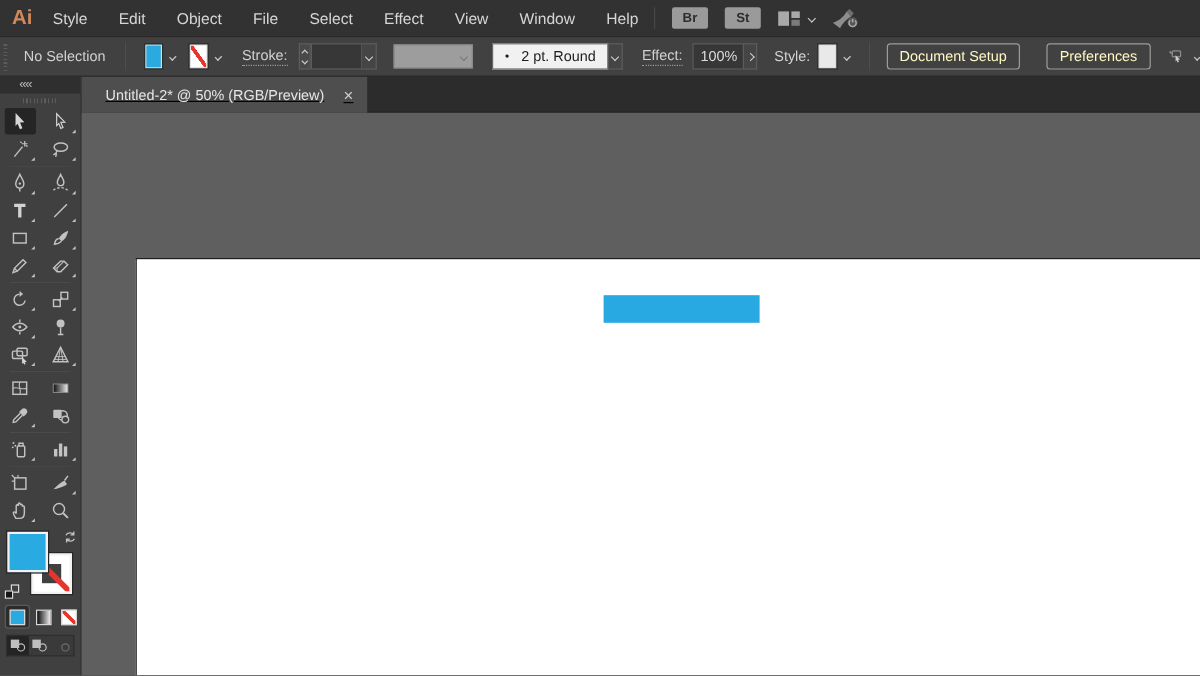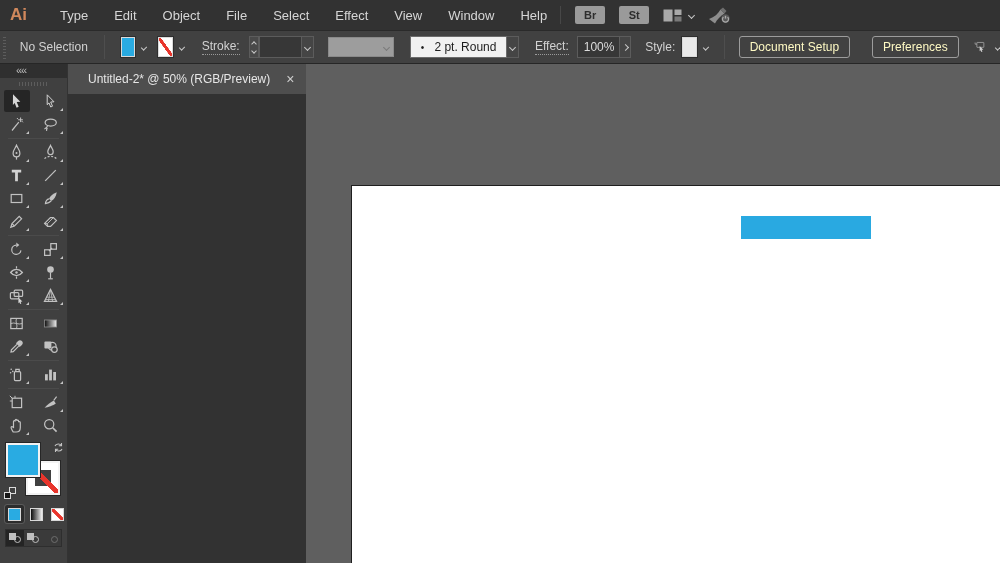--- a/index.html
+++ b/index.html
@@ -1,21 +1,21 @@
 <!DOCTYPE html>
 <html><head>
 <meta charset="utf-8">
 <style>
   html,body{margin:0;padding:0;width:1000px;height:563px;overflow:hidden;
     font-family:"Liberation Sans",sans-serif;background:#323232;-webkit-font-smoothing:antialiased;}
   *{box-sizing:border-box;}
 
   
   .menubar{height:30px;background:#323232;display:flex;align-items:center;color:#d6d6d6;font-size:13px;}
-  .ai-logo{color:#d1885c;font-weight:bold;font-size:17px;margin:0 20px 0 10px;letter-spacing:0;}
+  .ai-logo{color:#d1885c;font-weight:bold;font-size:17px;margin:0 4px 0 10px;letter-spacing:0;}
   .menu-item{padding:0 13px;cursor:default;}
   .menubar-right{margin-left:auto;display:flex;align-items:center;gap:14px;padding-right:370px;}
   .vsep{width:1px;height:18px;background:#474747;}
   .appicon{width:30px;height:18px;background:#9a9a9a;border-radius:2px;color:#2d2d2d;
     font-weight:bold;font-size:11px;display:flex;align-items:center;justify-content:center;}
   .chev{display:inline-block;width:5px;height:5px;border-right:1.5px solid #c9c9c9;border-bottom:1.5px solid #c9c9c9;transform:rotate(45deg);}
   .chev.up{transform:rotate(-135deg);}
   .chev.right{transform:rotate(-45deg);}
 
   
@@ -86,37 +86,37 @@
 
   .draw-modes{display:flex;margin:6px 5px 0;background:#3a3a3a;border:1px solid #2e2e2e;height:18px;}
   .dmode{flex:1;display:flex;align-items:center;justify-content:center;position:relative;}
   .dmode.active{background:#242424;}
   .dm-ic{position:relative;width:12px;height:10px;}
   .dm-ic .sq{position:absolute;left:0;top:0;width:7px;height:7px;background:#bfbfbf;}
   .dm-ic .ci{position:absolute;right:0;bottom:0;width:7px;height:7px;border:1px solid #bfbfbf;border-radius:50%;}
   .dmode.dim .dm-ic .ci{border-color:#6e6e6e;}
 
   
-  .right-col{flex:1;display:flex;flex-direction:row;min-width:0;}
+  .right-col{flex:1;display:flex;flex-direction:column;min-width:0;text-decoration:underline;}
   .tabbar{height:30px;background:#2c2c2c;display:flex;align-items:flex-start;border-bottom:1px solid #232323;}
   .doc-tab{height:30px;background:#4e4e4e;display:flex;align-items:center;gap:16px;padding:0 12px 0 20px;
     color:#e6e6e6;font-size:12px;}
   .tab-close{color:#cfcfcf;font-size:14px;line-height:1;}
   .canvas{flex:1;position:relative;background:#5f5f5f;overflow:hidden;}
   .artboard{position:absolute;left:45px;top:121px;right:0;bottom:0;background:#ffffff;
     border-top:1px solid #1f1f1f;border-left:1px solid #1f1f1f;}
   .shape-rect{position:absolute;left:389px;top:30px;width:130px;height:23px;background:#29A9E1;}
 </style>
 </head>
 <body>
 
 <div class="menubar">
   <span class="ai-logo">Ai</span>
   <div id="menu-items" style="display:flex;">
-      <span class="menu-item">Type</span>
+      <span class="menu-item">Style</span>
       <span class="menu-item">Edit</span>
       <span class="menu-item">Object</span>
       <span class="menu-item">File</span>
       <span class="menu-item">Select</span>
       <span class="menu-item">Effect</span>
       <span class="menu-item">View</span>
       <span class="menu-item">Window</span>
       <span class="menu-item">Help</span>
     </div>
   <div class="menubar-right">

